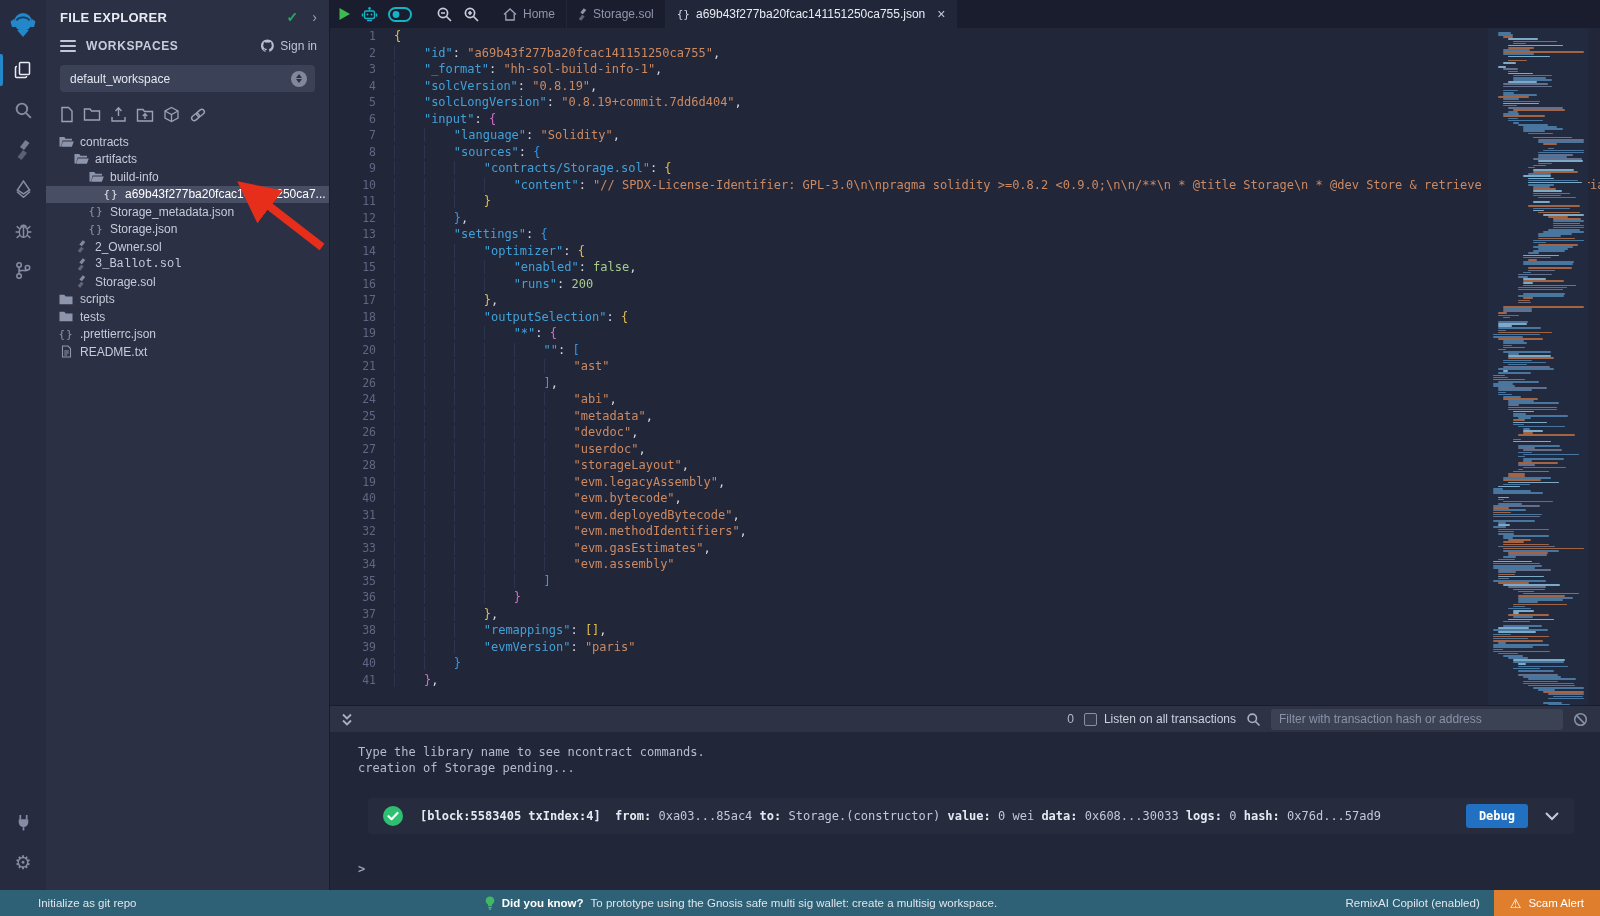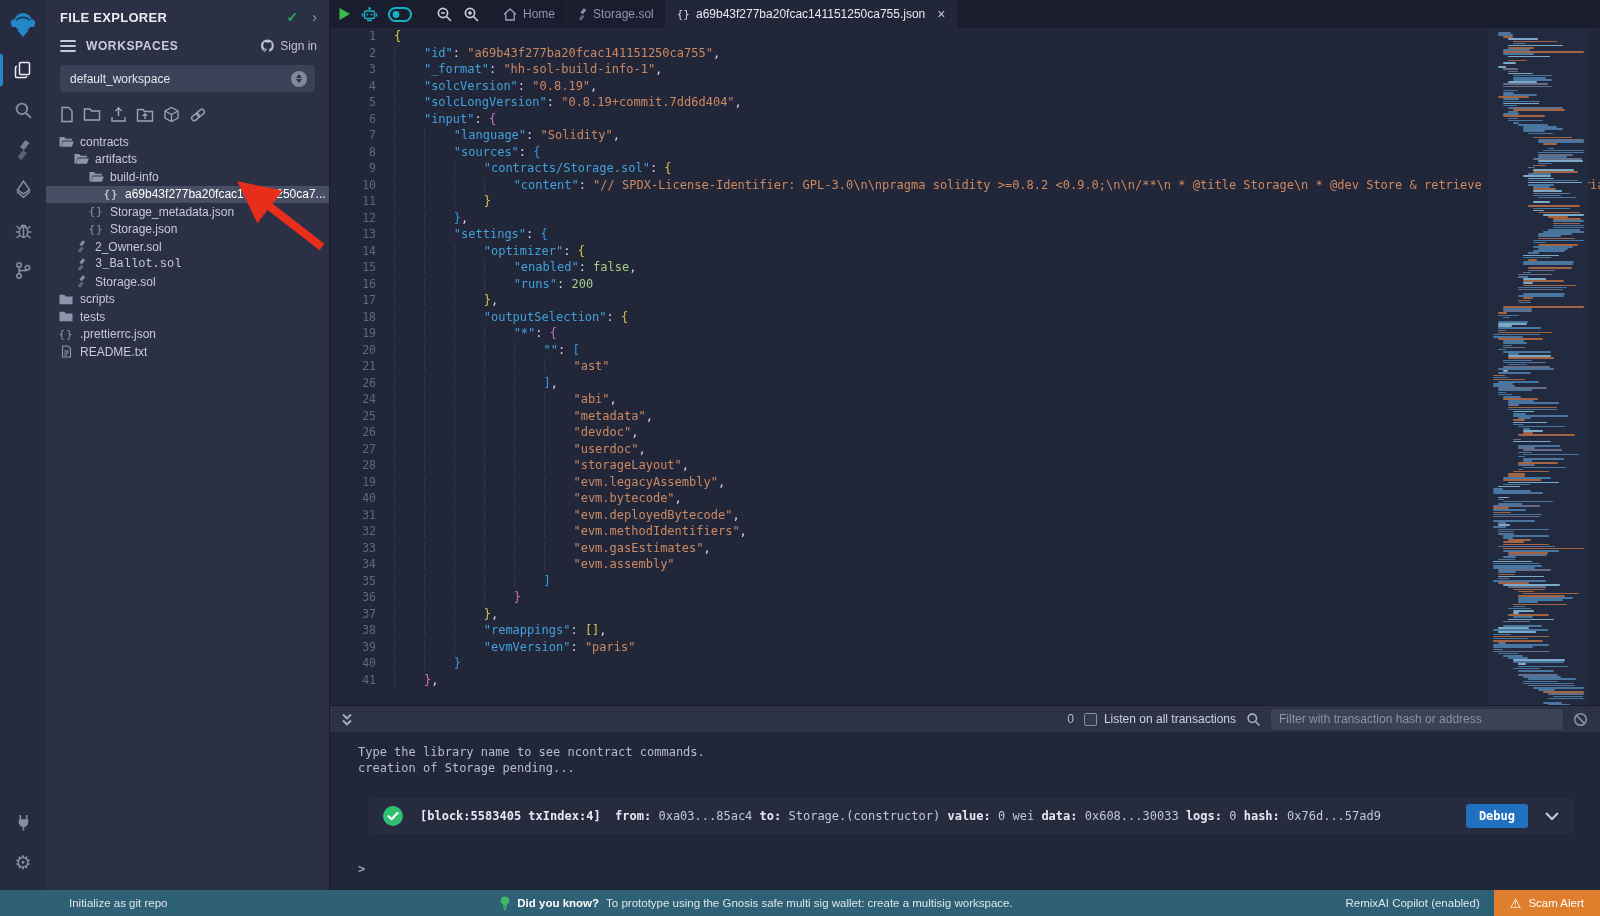--- a/index.html
+++ b/index.html
@@ -81,21 +81,21 @@
   .terminal { height:158px; background:#222639; font-family:"DejaVu Sans Mono",monospace; font-size:12px; color:#b6bccb; position:relative; padding:12px 0 0 28px; flex-shrink:0; }
   .term-line { line-height:16px; white-space:pre; }
   .tx-row { margin:22px 26px 0 10px; background:#262b3e; border-radius:4px; height:36px; display:flex; align-items:center; padding:0 14px; gap:16px; cursor:pointer;justify-content:center; }
   .tx-text { white-space:pre; color:#c3c8d6; overflow:hidden; }
   .tx-text .txb { font-weight:bold; color:#e6e9f1; }
   .debug-btn { margin-left:auto; background:#2170c2; color:#fff; font-family:"DejaVu Sans Mono",monospace; font-size:12px; font-weight:bold; border:none; border-radius:3px; padding:5px 13px; cursor:pointer; flex-shrink:0; }
   .tx-chev { color:#c6cbd9; flex-shrink:0; cursor:pointer; }
   .prompt { position:absolute; left:28px; bottom:14px; color:#9aa1b6; font-weight:bold; }
 
   
-  .statusbar { height:26px; background:#2e6175; display:flex; align-items:center; color:#dfe5ec; font-size:11.5px;padding-left:31px; }
+  .statusbar { height:26px; background:#2e6175; display:flex; align-items:center; color:#dfe5ec; font-size:11.5px; }
   .sb-left { padding-left:38px; cursor:pointer; }
   .sb-center { flex:1; display:flex; align-items:center; justify-content:center; gap:7px; }
   .sb-center b { font-weight:bold; color:#fff; }
   .sb-copilot { margin-right:14px; cursor:pointer; white-space:nowrap; }
   .scam { height:26px; background:#df7f2e; color:#fff; display:flex; align-items:center; gap:7px; padding:0 16px; cursor:pointer; white-space:nowrap; }
   .scam .warn { font-size:13px; }
 
   svg { display:block; }
 </style>
 </head>

